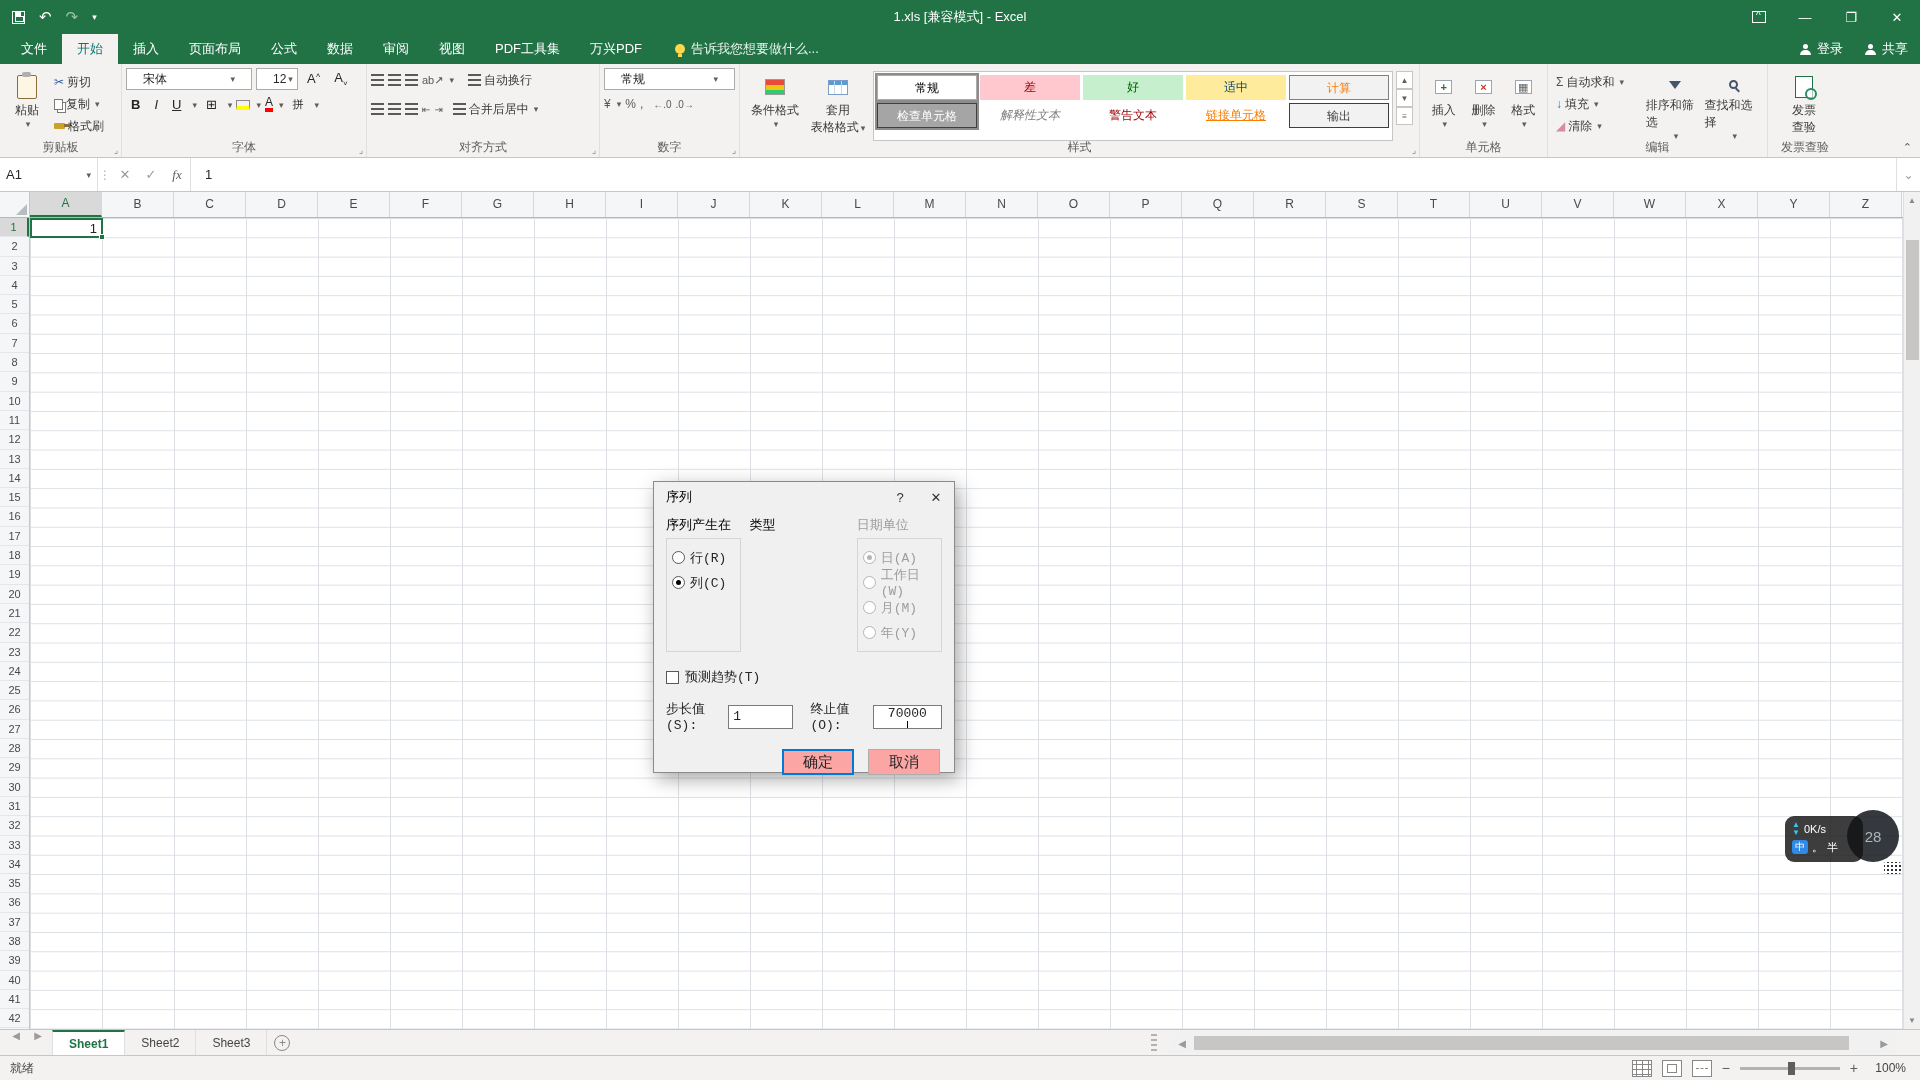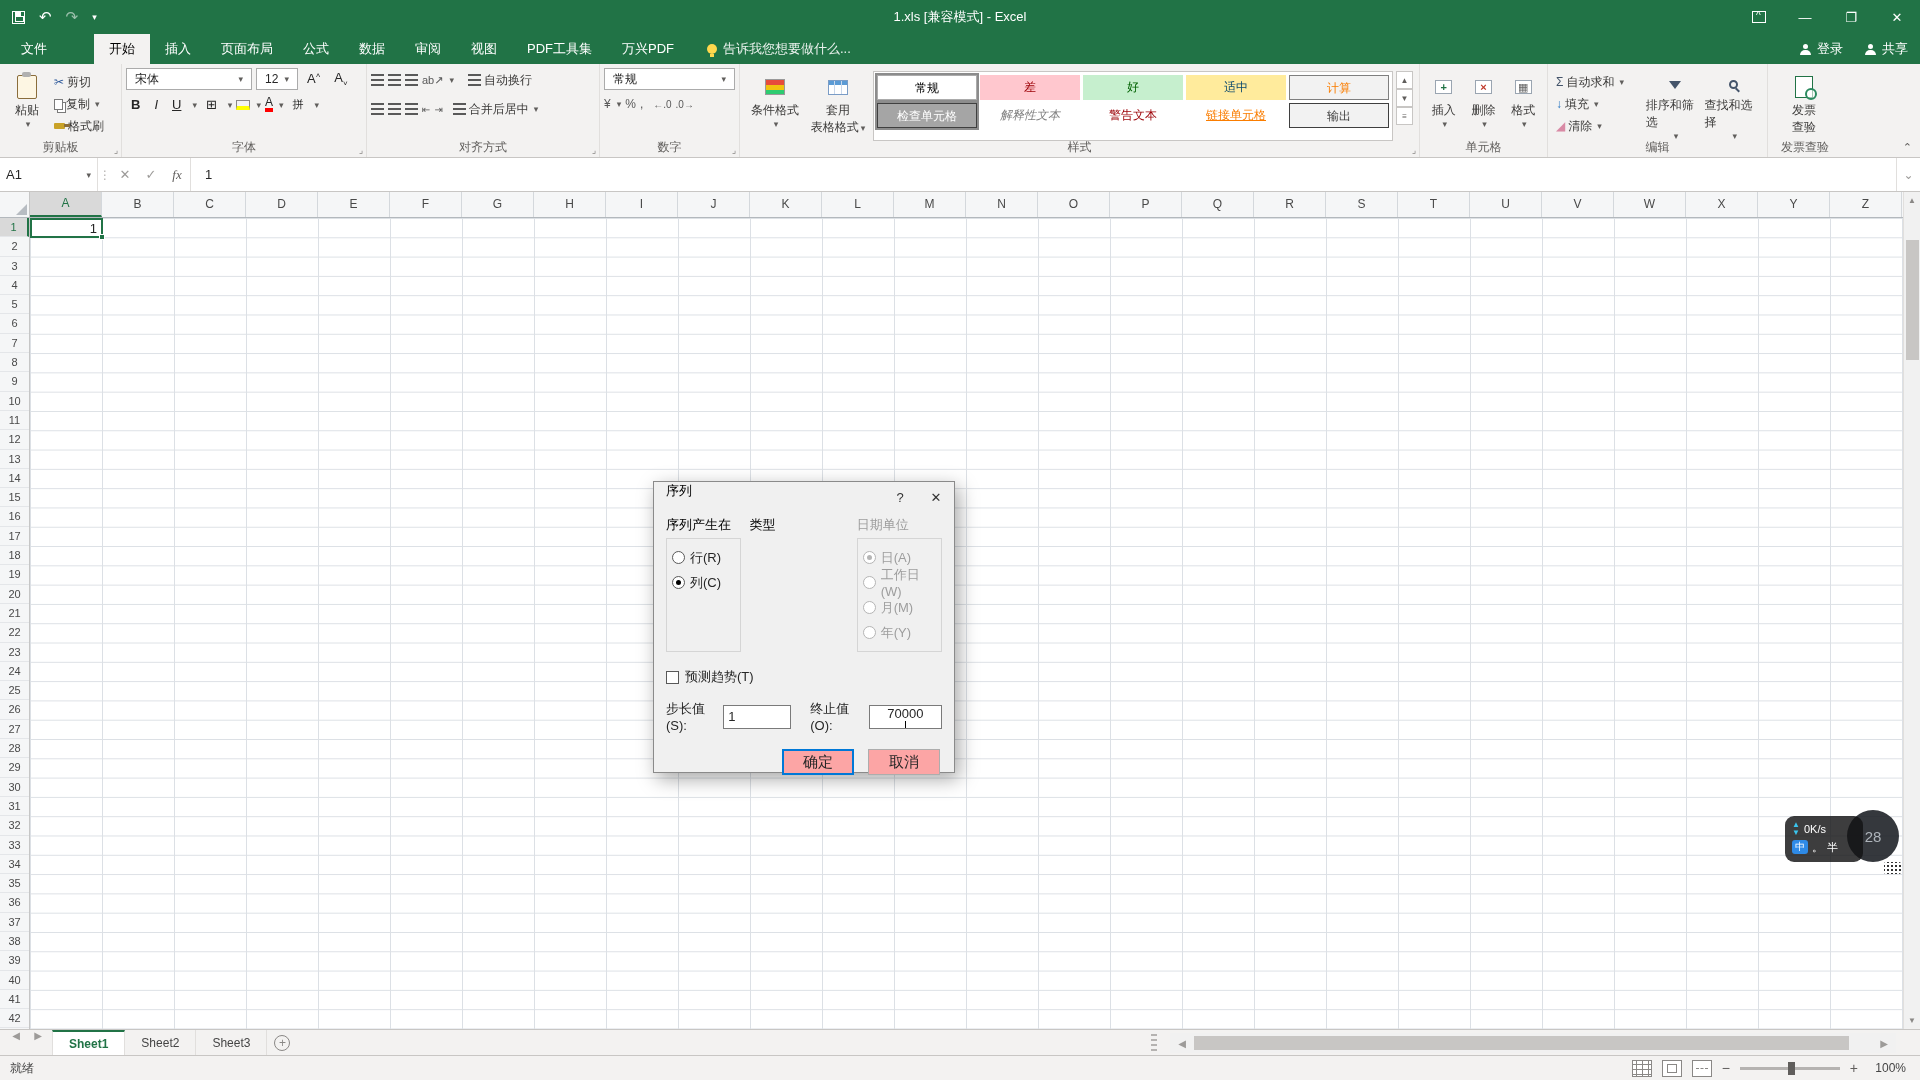--- a/index.html
+++ b/index.html
@@ -16,36 +16,36 @@
   #title-text { position:absolute; left:0; right:0; text-align:center; font-size:13px; color:#fff; line-height:34px; pointer-events:none; }
   .winbtns { position:absolute; right:0; top:0; display:flex; height:34px; }
   .winbtn { width:46px; height:34px; display:flex; align-items:center; justify-content:center; color:#fff; font-size:13px; }
   .ribopt { display:inline-block; width:14px; height:12px; border:1px solid #fff; position:relative; }
   .ribopt::before { content:"^"; position:absolute; left:3px; top:-2px; font-size:10px; }
 
   
   #tabrow { position:absolute; left:0; top:34px; width:1920px; height:30px; background:#217346; display:flex; align-items:flex-end; }
   #ribbon-tabs { display:flex; padding-left:6px; }
   .rtab { height:30px; line-height:30px; padding:0 15px; color:#fff; font-size:13px; white-space:nowrap; }
-  .rtab.active { background:#f3f2f1; color:#000000;margin-left:32px; }
+  .rtab.active { background:#f3f2f1; color:#0f766e; }
   #tellme { display:flex; align-items:center; gap:6px; margin-left:18px; color:rgba(255,255,255,.9); font-size:13px; height:30px; }
   .bulb { width:10px; height:10px; border-radius:50%; background:#ffd84d; display:inline-block; position:relative; }
   .bulb::after { content:""; position:absolute; left:3px; bottom:-3px; width:4px; height:3px; background:#ffd84d; }
   #tabrow-right { position:absolute; right:12px; bottom:0; height:30px; display:flex; align-items:center; gap:22px; color:#fff; font-size:13px; }
   .person { display:inline-block; width:11px; height:11px; position:relative; }
   .person::before { content:""; position:absolute; left:3px; top:0; width:5px; height:5px; border-radius:50%; background:#fff; }
   .person::after { content:""; position:absolute; left:0; bottom:0; width:11px; height:5px; border-radius:5px 5px 0 0; background:#fff; }
 
   
   #ribbon { position:absolute; left:0; top:64px; width:1920px; height:94px; background:#f3f2f1; border-bottom:1px solid #c8c6c4; display:flex; }
   .rgroup { position:relative; height:100%; border-right:1px solid #e1dfdd; padding:3px 4px 16px 4px; }
   .glabel { position:absolute; bottom:1px; left:0; right:0; text-align:center; font-size:12px; color:#605e5c; }
   .launcher { position:absolute; right:3px; bottom:2px; font-size:9px; color:#8a8886; }
   .dd { font-size:9px; color:#605e5c; margin-left:2px; }
-  .combo { background:#fff; border:1px solid #ababab; height:22px; display:flex; align-items:center; padding:0 8px; font-size:12px; justify-content:space-between; }
+  .combo { background:#fff; border:1px solid #ababab; height:22px; display:flex; align-items:center; padding:0 16px; font-size:12px; justify-content:space-between; }
   .mini { height:22px; display:flex; align-items:center; gap:3px; padding:0 4px; font-size:12px; color:#3b3a39; white-space:nowrap; }
   .rrow { display:flex; align-items:center; gap:4px; margin-top:4px; }
   .bars { display:inline-block; width:13px; height:12px; background:repeating-linear-gradient(to bottom,#595959 0 2px,transparent 2px 5px); }
   .bigbtn { display:flex; flex-direction:column; align-items:center; justify-content:flex-start; padding-top:5px; font-size:12px; color:#3b3a39; height:74px; }
   .bigbtn .bic { height:30px; display:flex; align-items:center; justify-content:center; }
 
   
   #g-clipboard { width:122px; display:flex; }
   .pastebtn { width:46px; }
   .clipicon { width:20px; height:24px; border:1.5px solid #8a6d3b; background:#fdf6e3; position:relative; border-radius:2px; }
@@ -153,24 +153,24 @@
   .vicon.grid { background-image:linear-gradient(to right,#8a8886 1px,transparent 1px),linear-gradient(to bottom,#8a8886 1px,transparent 1px); background-size:6px 5px; background-position:3px 3px; background-repeat:repeat; background-color:#fff; }
   .vicon.page { position:relative; } .vicon.page::after { content:""; position:absolute; left:4px; top:3px; right:4px; bottom:3px; border:1px solid #8a8886; }
   .vicon.brk { position:relative; } .vicon.brk::after { content:""; position:absolute; left:3px; right:3px; top:7px; border-top:1px dashed #8a8886; }
   #zoomtrack { width:100px; height:3px; background:#b5b3b1; position:relative; }
   #zoomthumb { position:absolute; left:48px; top:-5px; width:7px; height:13px; background:#605e5c; }
   .zbtn { color:#605e5c; font-size:14px; }
   #zoom-label { width:38px; text-align:right; }
 
   
   #dialog { position:absolute; left:653px; top:481px; width:302px; height:292px; background:#f0f0f0; border:1px solid #8a8a8a; box-shadow:4px 6px 18px rgba(0,0,0,.35); z-index:50; font-size:13px; }
-  #dlg-titlebar { height:30px; display:flex; align-items:flex-start; background:#f0f0f0; }
+  #dlg-titlebar { height:30px; display:flex; align-items:center; background:#f0f0f0; }
   #dlg-title { padding-left:12px; flex:1; font-size:13px; color:#000; }
   .dlg-tbtn { width:36px; height:30px; display:flex; align-items:center; justify-content:center; color:#333; font-size:13px; }
-  #dlg-body { padding:0 12px; }
+  #dlg-body { padding:0 12px;font-family:Liberation Mono, monospace; }
   #dlg-groups { display:flex; gap:8px; margin-top:4px; }
   .dgroup.g-series_in { width:76px; } .dgroup.g-type { width:100px; } .dgroup.g-date_unit { width:86px; }
   .dglabel { font-size:13px; margin-bottom:4px; color:#000; }
   .dgroup.disabled .dglabel { color:#9d9d9d; }
   .dgbox { border:1px solid #d5d5d5; background:#f0f0f0; height:114px; padding:6px 5px; }
   .dradio { display:flex; align-items:center; gap:5px; height:25px; }
   .rdot { width:13px; height:13px; border-radius:50%; border:1px solid #595959; background:#fff; position:relative; flex:none; }
   .rdot.on::after { content:""; position:absolute; left:3px; top:3px; width:5px; height:5px; border-radius:50%; background:#000; }
   .dgroup.disabled .rdot { border-color:#b5b5b5; }
   .dgroup.disabled .rdot.on::after { background:#b5b5b5; }

